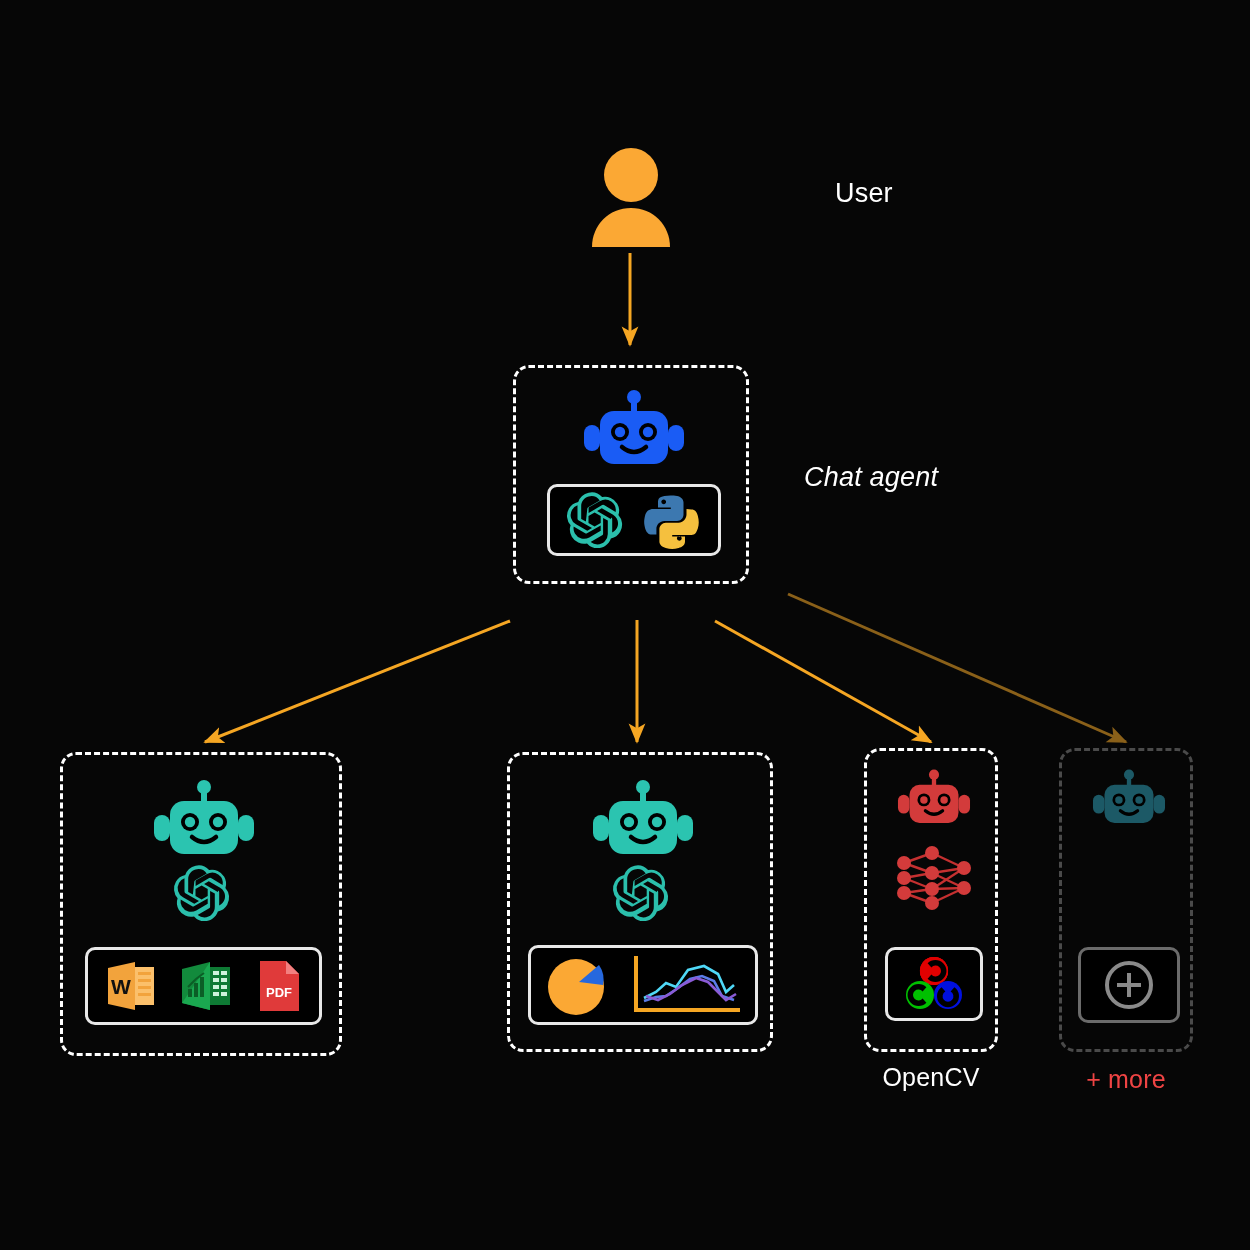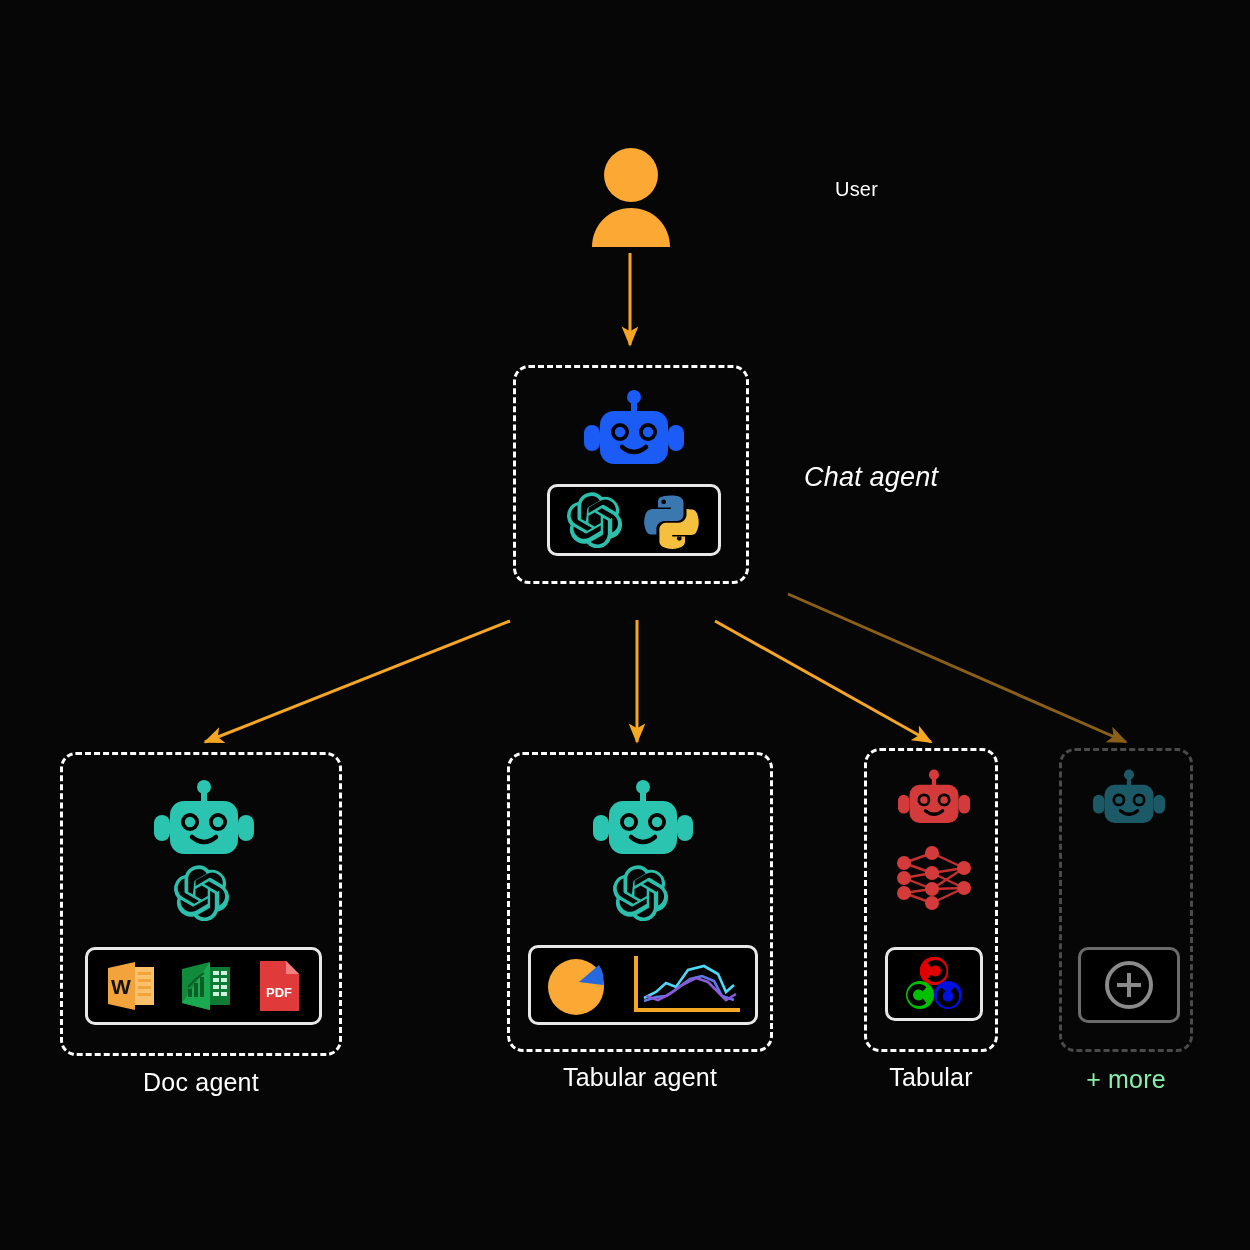--- a/index.html
+++ b/index.html
@@ -27,22 +27,22 @@
     display:flex;align-items:center;justify-content:center;
     gap:18px;background:#000;
   }
   .tool-strip.dim{border-color:#6b6b6b;}
 
   
   .label{
     position:absolute;color:#ffffff;white-space:nowrap;
     font-weight:400;letter-spacing:.2px;
   }
-  .label.dim{color:#86efac;}
-  .lbl-user{font-size:20px;}
+  .label.dim{color:#ef4444;}
+  .lbl-user{font-size:27px;}
   .lbl-chat{font-size:27px;}
   .lbl-bottom{font-size:25px;text-align:center;}
 
   svg{display:block;overflow:visible;}
   .icon-wrap{position:absolute;display:block;}
 </style>
 </head>
 <body>
 
 <div id="canvas">
@@ -166,21 +166,20 @@
       </div>
       <div class="icon-wrap" style="position:relative;width:46px;height:54px;text-decoration:underline;">
         <svg viewBox="0 0 46 54" width="46" height="54">
           <path d="M4 2 H30 L43 15 V52 H4 Z" fill="#E03A3A"></path>
           <path d="M30 2 L43 15 H30 Z" fill="#F28080"></path>
           <text x="23" y="38" font-size="13" font-weight="bold" fill="#fff" text-anchor="middle" font-family="Liberation Sans, sans-serif">PDF</text>
         </svg>
       </div>
     </div>
   </div>
-  <div class="label lbl-bottom" style="left:60px;top:1068px;width:282px;">Doc agent</div>
 
   <div class="agent-box" style="left:507px;top:752px;width:266px;height:300px;">
     <div class="icon-wrap" style="left:65px;top:25px;width:136px;height:76px;">
       <svg viewBox="0 0 136 76" width="136" height="76">
         <circle cx="68" cy="7" r="7" fill="#2BC4B0"></circle>
         <rect x="65" y="10" width="6" height="12" fill="#2BC4B0"></rect>
         <rect x="34" y="21" width="68" height="53" rx="14" fill="#2BC4B0"></rect>
         <rect x="18" y="35" width="16" height="26" rx="8" fill="#2BC4B0"></rect>
         <rect x="102" y="35" width="16" height="26" rx="8" fill="#2BC4B0"></rect>
         <circle cx="54" cy="42" r="9" fill="#000"></circle>
@@ -205,21 +204,20 @@
       <div class="icon-wrap" style="position:relative;width:115px;height:66px;">
         <svg viewBox="0 0 115 66" width="115" height="66">
           <path d="M6 4 V58 H110" stroke="#F5A623" stroke-width="4" fill="none"></path>
           <polyline points="14,46 26,40 36,31 46,35 58,18 74,14 88,22 96,40 104,33" stroke="#4FD8F7" stroke-width="2.6" fill="none"></polyline>
           <polyline points="14,49 26,45 36,44 48,36 60,27 72,24 84,29 92,44 104,48" stroke="#5B7CE8" stroke-width="2.6" fill="none"></polyline>
           <polyline points="16,44 28,48 40,42 52,33 66,26 78,30 86,38 96,48 106,42" stroke="#8A5BD6" stroke-width="2.6" fill="none"></polyline>
         </svg>
       </div>
     </div>
   </div>
-  <div class="label lbl-bottom" style="left:507px;top:1063px;width:266px;">Tabular agent</div>
 
   <div class="agent-box" style="left:864px;top:748px;width:134px;height:304px;">
     <div class="icon-wrap" style="left:18px;top:18px;width:98px;height:56px;">
       <svg viewBox="0 0 136 76" width="98" height="56">
         <circle cx="68" cy="7" r="7" fill="#D33B3B"></circle>
         <rect x="65" y="10" width="6" height="12" fill="#D33B3B"></rect>
         <rect x="34" y="21" width="68" height="53" rx="14" fill="#D33B3B"></rect>
         <rect x="18" y="35" width="16" height="26" rx="8" fill="#D33B3B"></rect>
         <rect x="102" y="35" width="16" height="26" rx="8" fill="#D33B3B"></rect>
         <circle cx="54" cy="42" r="9" fill="#000"></circle>
@@ -269,21 +267,21 @@
           <circle cx="31" cy="16" r="14" fill="#E00000"></circle>
           <path d="M24.6 8.3 A11 11 0 1 1 24.6 23.7 L28.4 19.4 A5.4 5.4 0 1 0 28.4 12.6 Z" fill="#000"></path>
           <circle cx="17" cy="40" r="14" fill="#00C000"></circle>
           <path d="M23.4 32.3 A11 11 0 1 0 23.4 47.7 L19.6 43.4 A5.4 5.4 0 1 1 19.6 36.6 Z" fill="#000"></path>
           <circle cx="45" cy="40" r="14" fill="#0010E0"></circle>
           <path d="M38.6 32.3 A11 11 0 1 0 51.4 32.3 L47.6 36.6 A5.4 5.4 0 1 1 42.4 36.6 Z" fill="#000"></path>
         </svg>
       </div>
     </div>
   </div>
-  <div class="label lbl-bottom" style="left:864px;top:1063px;width:134px;">Tabular</div>
+  <div class="label lbl-bottom" style="left:864px;top:1063px;width:134px;">OpenCV</div>
 
   <div class="agent-box dim" style="left:1059px;top:748px;width:134px;height:304px;">
     <div class="icon-wrap" style="left:18px;top:18px;width:98px;height:56px;">
       <svg viewBox="0 0 136 76" width="98" height="56">
         <circle cx="68" cy="7" r="7" fill="#1C5966"></circle>
         <rect x="65" y="10" width="6" height="12" fill="#1C5966"></rect>
         <rect x="34" y="21" width="68" height="53" rx="14" fill="#1C5966"></rect>
         <rect x="18" y="35" width="16" height="26" rx="8" fill="#1C5966"></rect>
         <rect x="102" y="35" width="16" height="26" rx="8" fill="#1C5966"></rect>
         <circle cx="54" cy="42" r="9" fill="#000"></circle>

